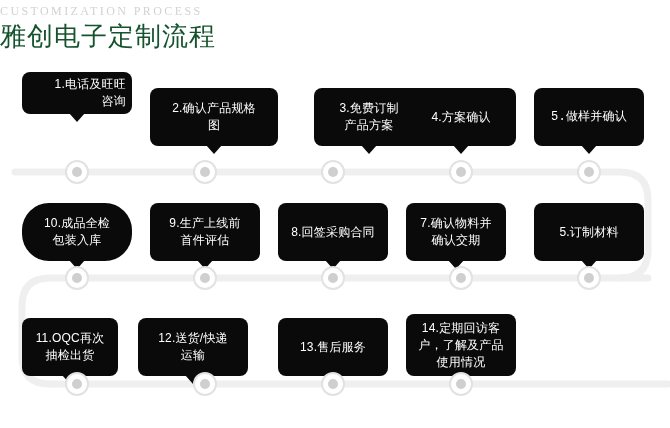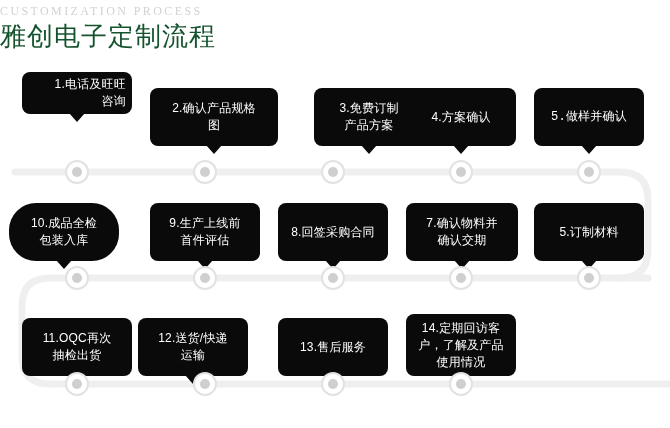--- a/index.html
+++ b/index.html
@@ -138,43 +138,43 @@
 <div class="box" style="left:534px; top:88px;  width:110px; height:58px;font-family:Liberation Mono, monospace;">
   <span class="label">5.做样并确认</span>
 </div>
 
 <div class="node" style="left:65px;  top:160px;"></div>
 <div class="node" style="left:193px; top:160px;"></div>
 <div class="node" style="left:321px; top:160px;"></div>
 <div class="node" style="left:449px; top:160px;"></div>
 <div class="node" style="left:577px; top:160px;"></div>
 
-<div class="box" style="left:9px;  top:203px; width:110px; height:58px;border-radius:27px;">
+<div class="box" style="left:22px;  top:203px; width:110px; height:58px;border-radius:27px;">
   <span class="label">10.成品全检<br>包装入库</span>
 </div>
 <div class="box" style="left:150px; top:203px; width:110px; height:58px;">
   <span class="label">9.生产上线前<br>首件评估</span>
 </div>
 <div class="box" style="left:278px; top:203px; width:110px; height:58px;">
   <span class="label">8.回签采购合同</span>
 </div>
-<div class="box" style="left:406px; top:203px; width:112px; height:58px;">
+<div class="box" style="left:406px; top:203px; width:100px; height:58px;">
   <span class="label">7.确认物料并<br>确认交期</span>
 </div>
 <div class="box" style="left:534px; top:203px; width:110px; height:58px;">
   <span class="label">5.订制材料</span>
 </div>
 
 <div class="node" style="left:65px;  top:266px;"></div>
 <div class="node" style="left:193px; top:266px;"></div>
 <div class="node" style="left:321px; top:266px;"></div>
 <div class="node" style="left:449px; top:266px;"></div>
 <div class="node" style="left:577px; top:266px;"></div>
 
-<div class="box" style="left:22px;  top:318px; width:110px; height:58px;">
+<div class="box" style="left:22px;  top:318px; width:96px; height:58px;">
   <span class="label">11.OQC再次<br>抽检出货</span>
 </div>
 <div class="box" style="left:138px; top:318px; width:110px; height:58px;">
   <span class="label">12.送货/快递<br>运输</span>
 </div>
 <div class="box" style="left:278px; top:318px; width:110px; height:58px;">
   <span class="label">13.售后服务</span>
 </div>
 <div class="box" style="left:406px; top:314px; width:110px; height:62px;">
   <span class="label">14.定期回访客<br>户，了解及产品<br>使用情况</span>

